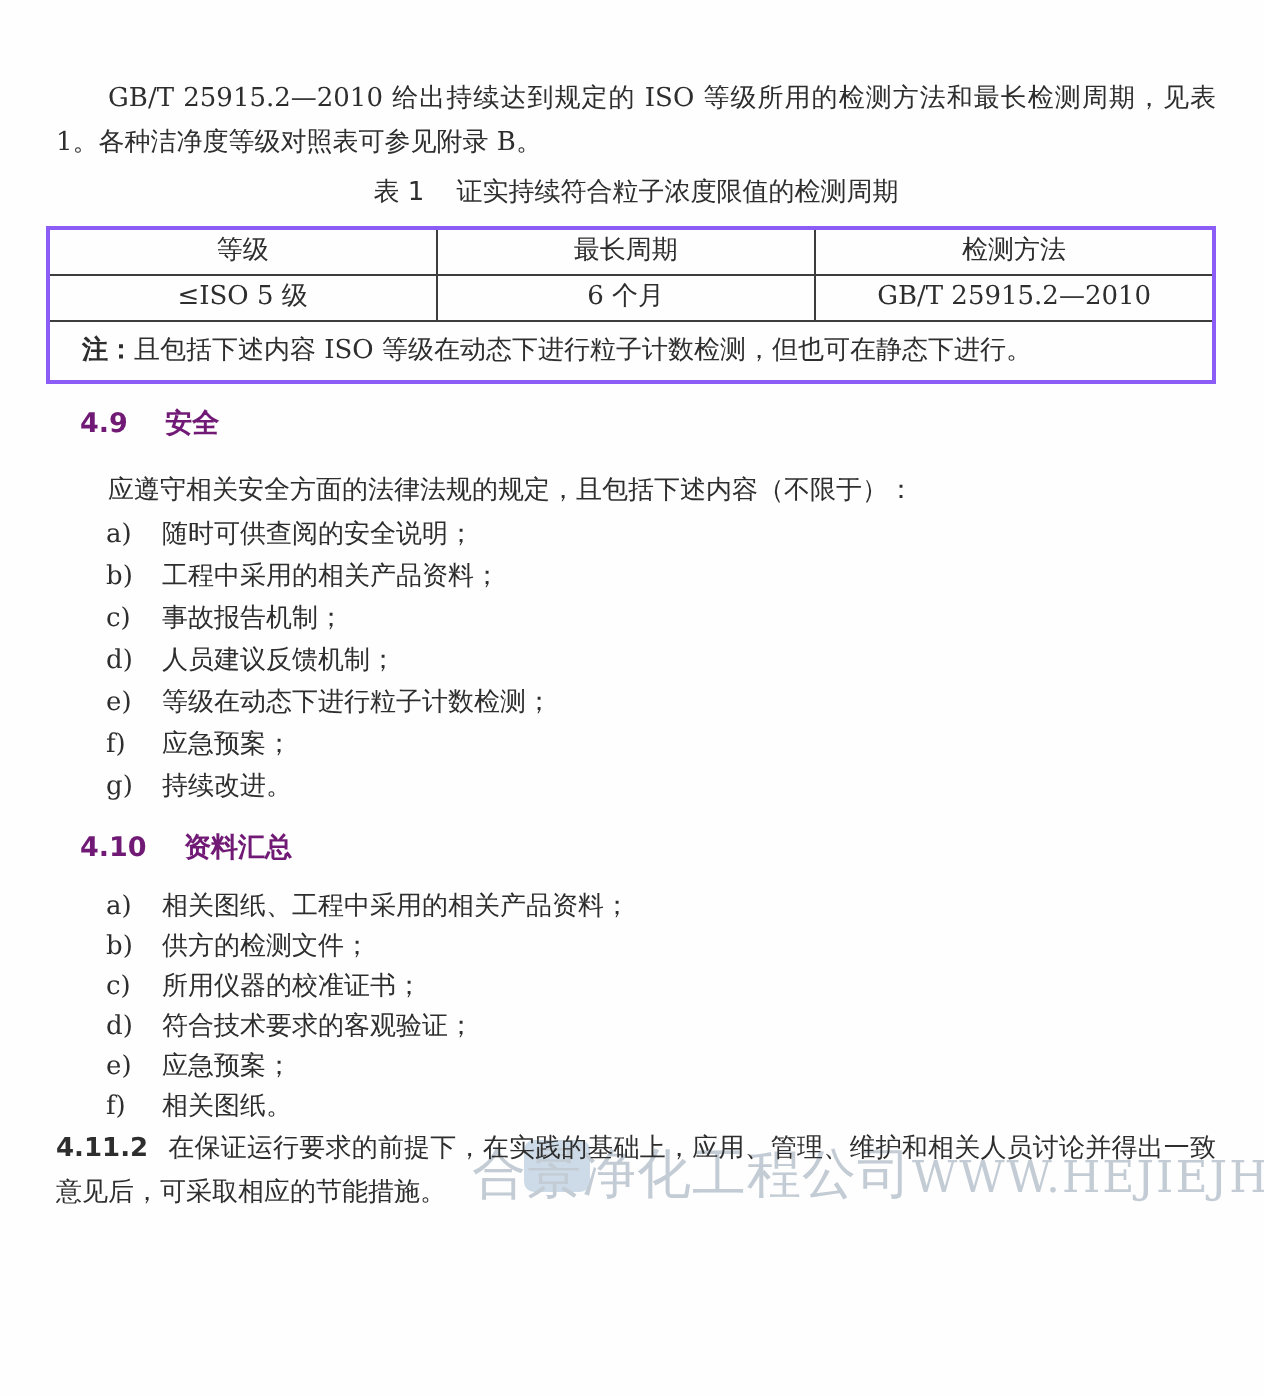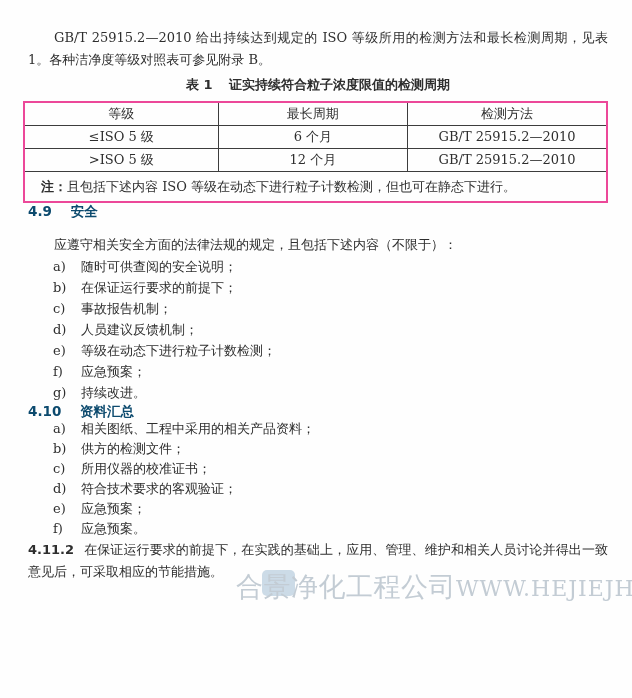--- a/index.html
+++ b/index.html
@@ -1,41 +1,41 @@
 <!DOCTYPE html>
 <html><head>
 <meta charset="utf-8">
 <style>
   html,body{margin:0;padding:0;background:#e9e9e9;}
   .page{
     position:relative;width:632px;height:698px;background:#fefefe;
     color:#2e2e2e;font-family:"DejaVu Serif","Liberation Serif",serif;
     font-size:13px;overflow:hidden;margin:0 auto;
   }
-  .content{position:relative;z-index:1;padding:27px 24px 0 28px;}
+  .content{position:relative;z-index:1;padding:39px 24px 0 28px;}
   .intro{margin:0;text-indent:2em;line-height:22px;text-align:justify;}
   .caption{margin-top:5px;text-align:center;
     font-family:"DejaVu Sans","Liberation Sans",sans-serif;
-    font-weight:bold;font-size:13px;line-height:18px;}
+    font-weight:normal;font-size:13px;line-height:18px;}
   .caption .cap-text{margin-left:12px;}
   table.periods{
     width:585px;margin-left:-5px;margin-top:7px;
-    border-collapse:collapse;border:2px solid #ec4899;
+    border-collapse:collapse;border:2px solid #8b5cf6;
   }
   table.periods th,table.periods td{
     border:1px solid #3d3d3d;text-align:center;
     font-weight:normal;font-size:13px;padding:3px 4px;line-height:16px;
   }
   table.periods .note-cell{
     text-align:left;padding:6px 8px 6px 16px;line-height:17px;
   }
   .note-label{font-weight:bold;font-family:"DejaVu Sans","Liberation Sans",sans-serif;}
   h2.sec{
-    margin:0;font-family:"DejaVu Sans","Liberation Sans",sans-serif;
-    font-size:13.5px;font-weight:bold;line-height:16px;color:#0c4a6e;
+    margin:12px;font-family:"DejaVu Sans","Liberation Sans",sans-serif;
+    font-size:13.5px;font-weight:bold;line-height:16px;color:#701a75;
   }
   .sec .sec-title{margin-left:14px;}
   .h-49{margin-top:22px;}
   .h-410{margin-top:4px;}
   .h-411{margin-top:6px;}
   .sec-intro{margin:15px 0 0 0;text-indent:2em;line-height:22px;text-align:justify;}
   .olist{margin:0;padding:0;list-style:none;}
   .olist li{display:flex;line-height:21px;}
   .olist-tight li{line-height:20px;}
   .olist .marker{flex:0 0 28px;margin-left:25px;}
@@ -80,45 +80,40 @@
         <th style="width:33.3%">等级</th>
         <th style="width:32.5%">最长周期</th>
         <th style="width:34.2%">检测方法</th>
       </tr>
       <tr>
         <td>≤ISO 5 级</td>
         <td>6 个月</td>
         <td>GB/T 25915.2—2010</td>
       </tr>
       <tr>
-        <td>&gt;ISO 5 级</td>
-        <td>12 个月</td>
-        <td>GB/T 25915.2—2010</td>
-      </tr>
-      <tr>
         <td class="note-cell" colspan="3">
           <span class="note-label">注：</span><span>且包括下述内容 ISO 等级在动态下进行粒子计数检测，但也可在静态下进行。</span>
         </td>
       </tr>
     </tbody>
       </table>
 
     <h2 class="sec h-49">
       <span class="sec-num">4.9</span>
       <span class="sec-title">安全</span>
     </h2>
     <p class="sec-intro">应遵守相关安全方面的法律法规的规定，且包括下述内容（不限于）：</p>
     <ul class="olist">
       <li>
           <span class="marker">a)</span>
           <span class="itext">随时可供查阅的安全说明；</span>
         </li>
       <li>
           <span class="marker">b)</span>
-          <span class="itext">在保证运行要求的前提下；</span>
+          <span class="itext">工程中采用的相关产品资料；</span>
         </li>
       <li>
           <span class="marker">c)</span>
           <span class="itext">事故报告机制；</span>
         </li>
       <li>
           <span class="marker">d)</span>
           <span class="itext">人员建议反馈机制；</span>
         </li>
       <li>
@@ -155,21 +150,21 @@
       <li>
           <span class="marker">d)</span>
           <span class="itext">符合技术要求的客观验证；</span>
         </li>
       <li>
           <span class="marker">e)</span>
           <span class="itext">应急预案；</span>
         </li>
       <li>
           <span class="marker">f)</span>
-          <span class="itext">应急预案。</span>
+          <span class="itext">相关图纸。</span>
         </li>
     </ul>
 
     <p class="clause">
       <span class="cnum">4.11.2</span><span>在保证运行要求的前提下，在实践的基础上，应用、管理、维护和相关人员讨论并得出一致意见后，可采取相应的节能措施。</span>
     </p>
 
   </div>
 </div>
 

